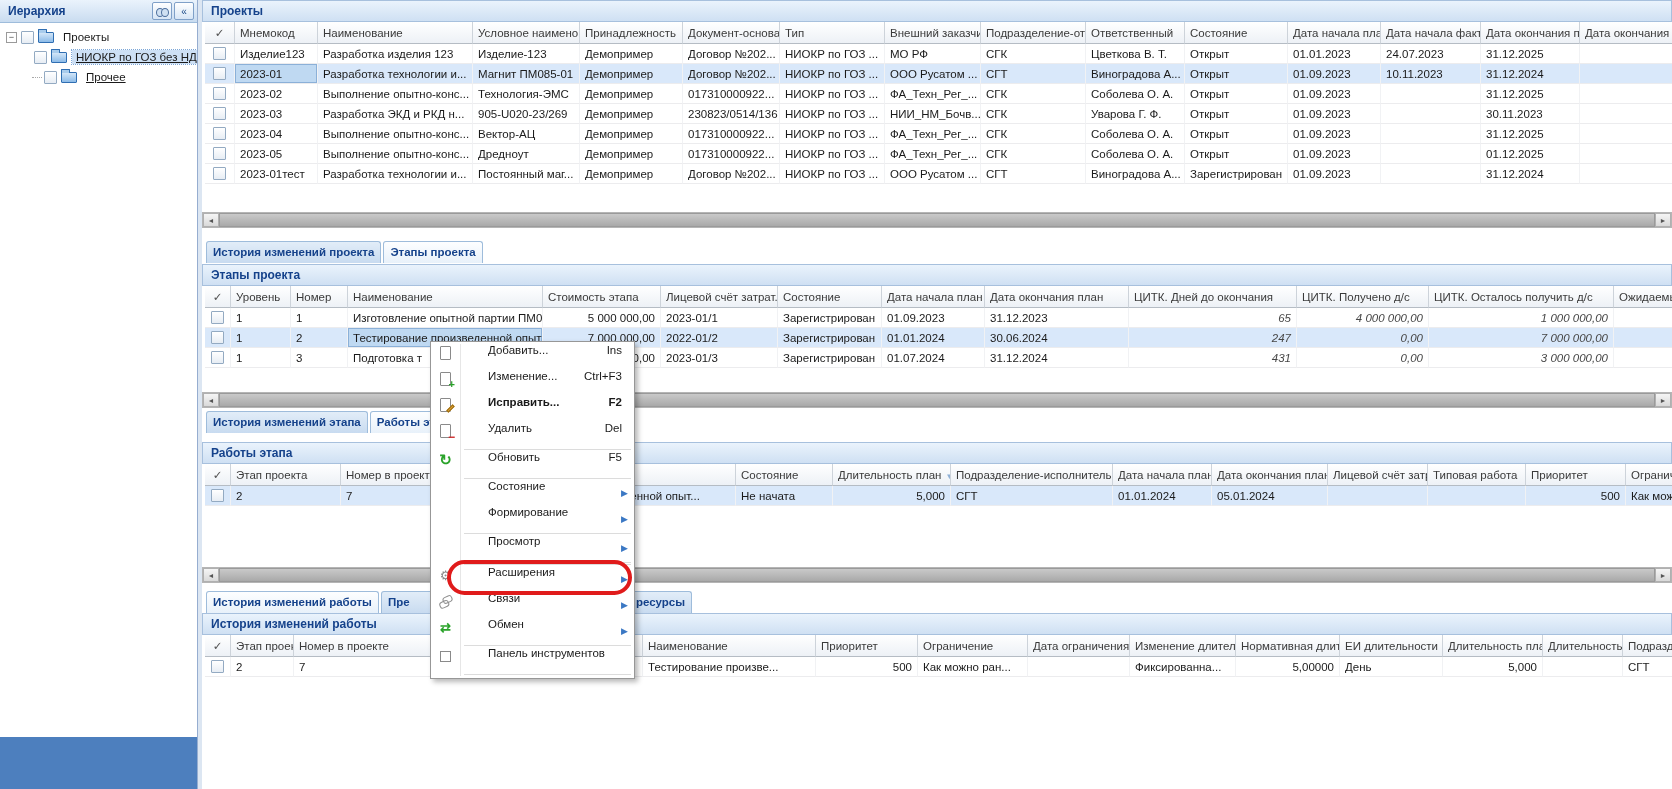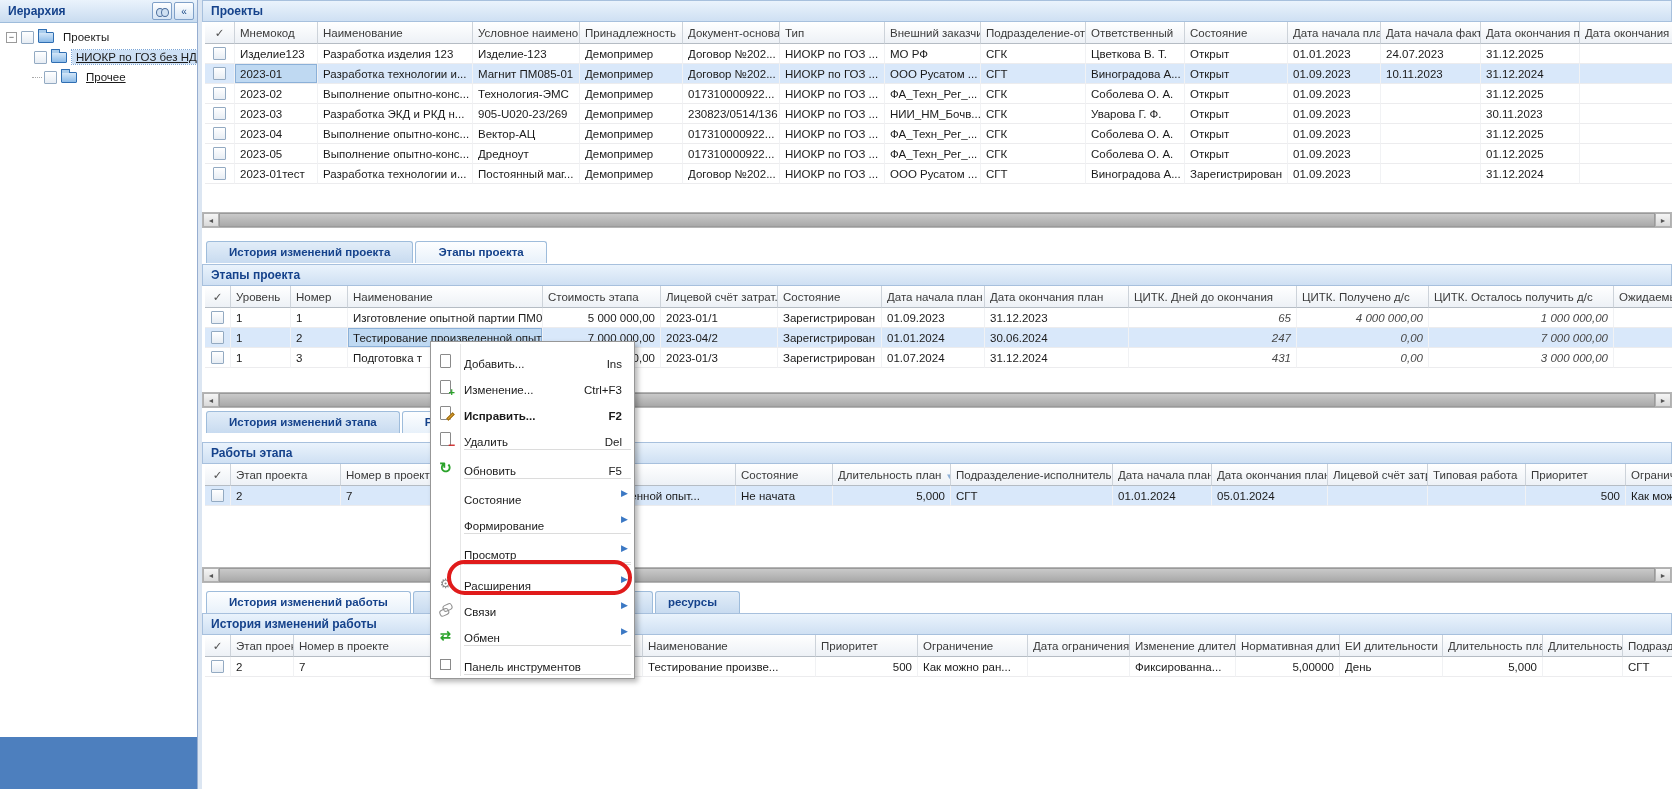--- a/index.html
+++ b/index.html
@@ -74,31 +74,31 @@
 
   
   .hscroll { flex:0 0 16px; margin-top:auto; background:#cfcfcf; border:1px solid #b5b5b5; display:flex; }
   .sarr { width:16px; background:linear-gradient(#f5f5f5,#d9d9d9); border:1px solid #b0b0b0;
     font-size:7px; color:#555; display:flex; align-items:center; justify-content:center; }
   .sthumb { flex:1; background:linear-gradient(#c9c9c9,#a9a9a9); border:1px solid #9a9a9a; }
 
   
   .tabs { position:absolute; left:0; right:0; height:23px; display:flex; gap:2px; padding-left:4px; align-items:flex-end; }
   .tab {
-    height:22px; line-height:21px; padding:0 22px; border:1px solid #9ebcdb; border-bottom:none;
+    height:22px; line-height:21px; padding:0 6px; border:1px solid #9ebcdb; border-bottom:none;
     border-radius:3px 3px 0 0; background:linear-gradient(#e2edf8,#c8dbf0);
     color:#15428b; font-weight:bold; white-space:nowrap; overflow:hidden;
   }
   .tab.active { background:linear-gradient(#fdfeff,#e8f1fa); }
 
   
   .ctx { position:absolute; left:430px; top:341px; width:205px; background:#fff;
     border:1px solid #979797; box-shadow:3px 3px 5px rgba(0,0,0,.28); z-index:50; padding:2px 0; }
   .ctx::before { content:""; position:absolute; left:29px; top:2px; bottom:2px; width:1px; background:#e6e6e6; }
-  .mi { height:26px; display:flex; align-items:flex-end; padding-left:5px; position:relative; }
+  .mi { height:26px; display:flex; align-items:flex-start; padding-left:5px; position:relative;gap:24px; }
   .mi .ic { width:19px; height:18px; margin-right:9px; display:flex; align-items:center; justify-content:center; flex:0 0 19px; }
   .mi .lbl { flex:1; white-space:nowrap; overflow:hidden; }
   .mi .sc { margin-right:12px; }
   .mi.bold .lbl, .mi.bold .sc { font-weight:bold; }
   .mi .sub { position:absolute; right:6px; top:8px; color:#3b78c4; font-size:9px; }
   .msep { height:1px; background:#dcdcdc; margin:1px 3px 1px 33px; }
   .ic-page { width:11px; height:14px; background:#fff; border:1px solid #8a8a8a; border-radius:1px; position:relative; }
   .ic-page .plus { position:absolute; right:-5px; bottom:-5px; color:#2aa12a; font-weight:bold; font-size:11px; }
   .ic-page .minus { position:absolute; right:-5px; bottom:-7px; color:#cc2222; font-weight:bold; font-size:12px; }
   .ic-page .pen { position:absolute; right:-5px; bottom:1px; width:9px; height:3px; background:#e0a030;
@@ -402,21 +402,21 @@
                 <td></td>
               </tr>
               <tr class="sel">
                 <td class="chk">
                   <div class="cb"></div>
                 </td>
                 <td>1</td>
                 <td>2</td>
                 <td class="cellsel">Тестирование произведенной опыт</td>
                 <td class="ar">7 000 000,00</td>
-                <td>2023-04/2</td>
+                <td>2022-01/2</td>
                 <td>Зарегистрирован</td>
                 <td>01.01.2024</td>
                 <td>30.06.2024</td>
                 <td class="ar it">247</td>
                 <td class="ar it">0,00</td>
                 <td class="ar it">7 000 000,00</td>
                 <td></td>
               </tr>
               <tr>
                 <td class="chk">

